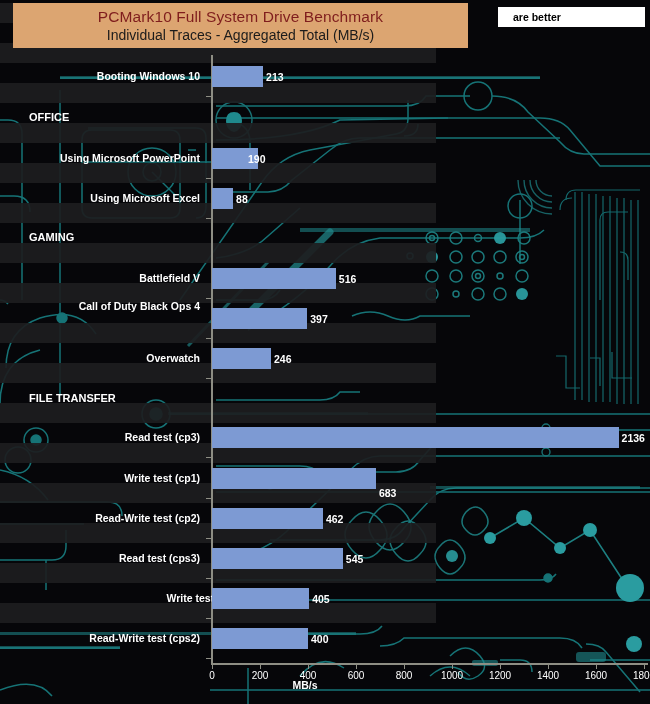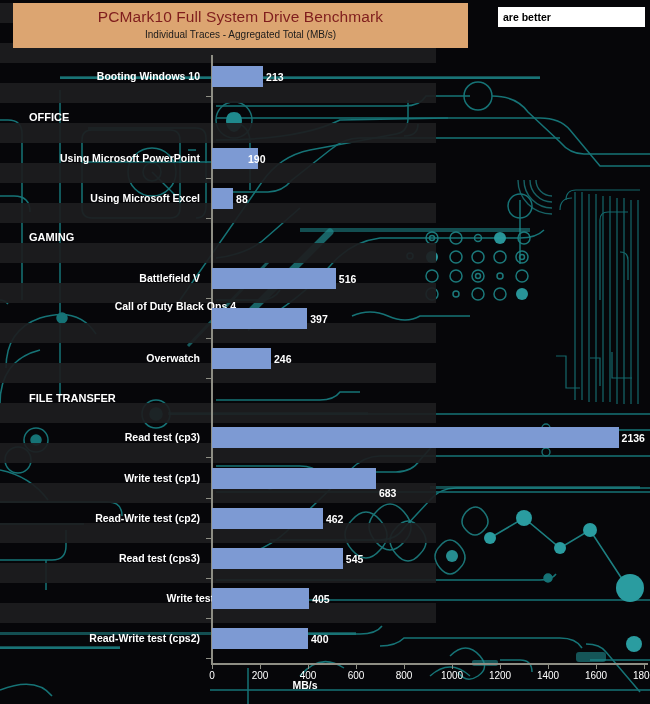--- a/index.html
+++ b/index.html
@@ -7,27 +7,27 @@
   #root{position:relative;width:650px;height:704px;background:#050507;overflow:hidden;}
 
   
   .bg{position:absolute;inset:0;overflow:hidden;}
   .bg svg{position:absolute;left:0;top:0;}
 
   
   .banner{position:absolute;left:13px;top:3px;width:455px;height:45px;background:#dca571;
           display:flex;flex-direction:column;align-items:center;justify-content:center;}
   .banner .t1{font-size:15.5px;color:#7f1d1d;line-height:19px;letter-spacing:.1px;}
-  .banner .t2{font-size:10px;color:#1b1b1b;line-height:18px;}
+  .banner .t2{font-size:14px;color:#1b1b1b;line-height:18px;}
 
   .legend{position:absolute;right:5px;top:3px;width:147px;}
   .legend .l1{background:#c08a54;color:#fff;font-size:10.5px;font-weight:bold;
               padding:2px 5px;height:13px;line-height:13px;}
   .legend .l2{background:#fff;color:#000;font-size:10.5px;font-weight:bold;
-              padding:3px 5px;height:14px;line-height:14px;margin-top:4px;}
+              padding:3px 15px;height:14px;line-height:14px;margin-top:4px;}
   .stripes{position:absolute;left:0;top:0;width:436px;height:608px;}
   .stripe{position:absolute;left:0;width:436px;height:20px;background:#1d1d1f;opacity:.92;}
   .yaxis{position:absolute;left:211px;top:55px;width:2px;height:610px;background:#8e8e84;}
   .xaxis{position:absolute;left:211px;top:663px;width:437px;height:2px;background:#8e8e84;}
   .ytick{position:absolute;left:206px;width:6px;height:1px;background:#8e8e84;}
   .xtick{position:absolute;top:664px;width:1px;height:5px;background:#8e8e84;}
   .xlab{position:absolute;top:670px;font-size:10px;color:#ffffff;text-align:center;
         width:60px;margin-left:-30px;}
   .axistitle{position:absolute;top:679px;left:0;width:650px;text-align:center;
              font-size:10.5px;font-weight:bold;color:#fff;}
@@ -282,21 +282,21 @@
       <div class="ytick" style="top: 178px;"></div>
       <div class="rowlabel" style="top: 192px;">Using Microsoft Excel</div>
       <div class="bar" style="left: 212px; top: 188px; width: 21.12px;"></div>
       <div class="barval" style="left: 236.12px; top: 193px;">88</div>
       <div class="ytick" style="top: 218px;"></div>
       <div class="cat" style="top: 231px;">GAMING</div>
       <div class="rowlabel" style="top: 272px;">Battlefield V</div>
       <div class="bar" style="left: 212px; top: 268px; width: 123.84px;"></div>
       <div class="barval" style="left: 338.84px; top: 273px;">516</div>
       <div class="ytick" style="top: 298px;"></div>
-      <div class="rowlabel" style="top: 300px; padding-left: 36px;">Call of Duty Black Ops 4</div>
+      <div class="rowlabel" style="top: 300px;">Call of Duty Black Ops 4</div>
       <div class="bar" style="left: 212px; top: 308px; width: 95.28px;"></div>
       <div class="barval" style="left: 310.28px; top: 313px;">397</div>
       <div class="ytick" style="top: 338px;"></div>
       <div class="rowlabel" style="top: 352px;">Overwatch</div>
       <div class="bar" style="left: 212px; top: 348px; width: 59.04px;"></div>
       <div class="barval" style="left: 274.04px; top: 353px;">246</div>
       <div class="ytick" style="top: 378px;"></div>
       <div class="cat" style="top: 392px;">FILE TRANSFER</div>
       <div class="rowlabel" style="top: 431px;">Read test (cp3)</div>
       <div class="bar" style="left: 212px; top: 427px; width: 406.56px;"></div>

